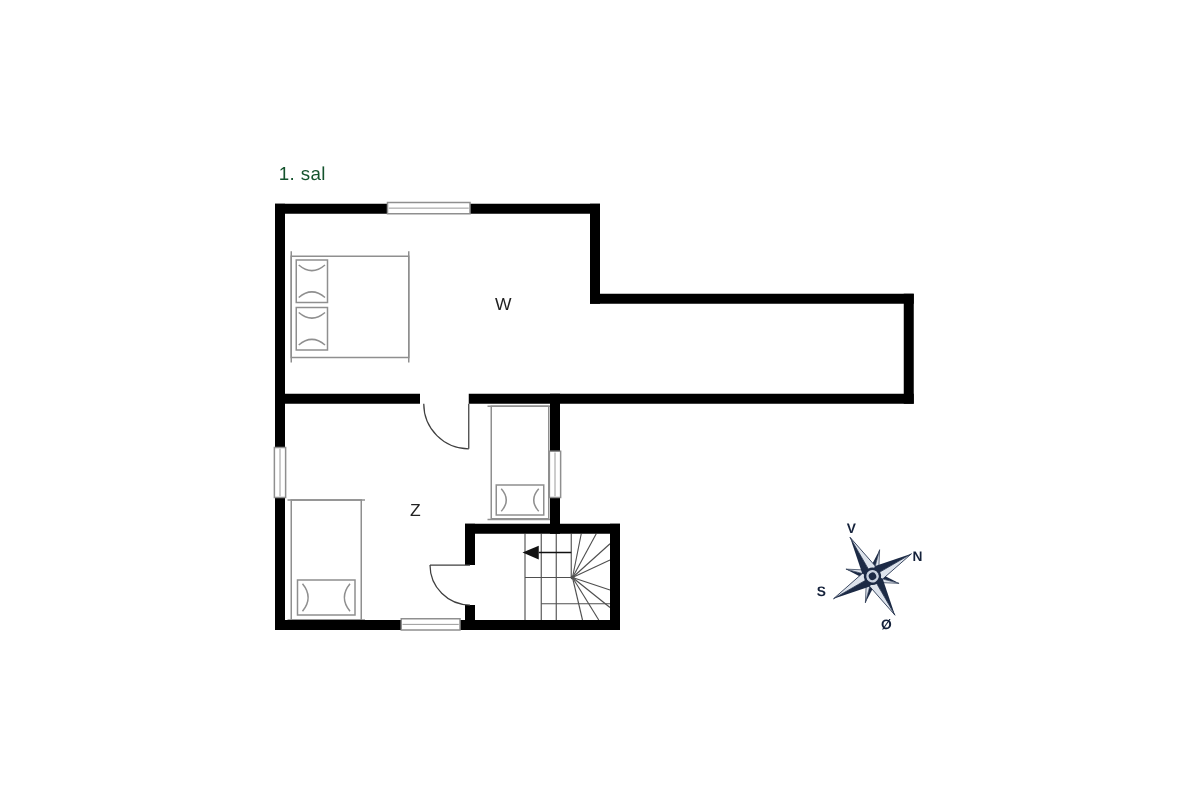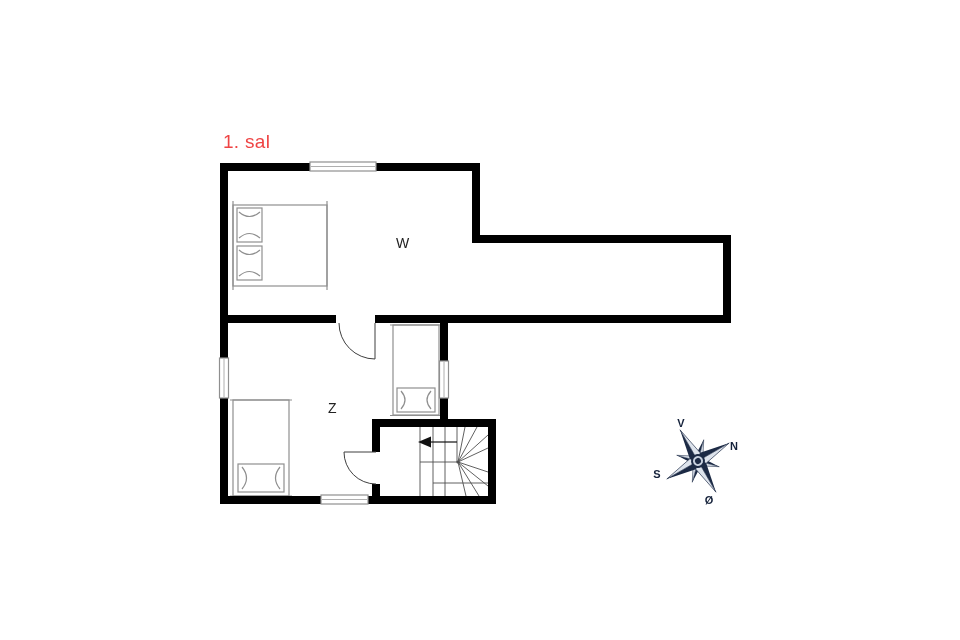--- a/index.html
+++ b/index.html
@@ -4,21 +4,21 @@
 <style>
   html,body{margin:0;padding:0;}
   body{
     width:960px;height:640px;position:relative;overflow:hidden;
     background:#ffffff;
     font-family:"Liberation Sans", sans-serif;
   }
   .plan-svg{position:absolute;left:0;top:0;}
   .floor-title{
     position:absolute;left:223px;top:131px;
-    font-size:19px;color:#ef4444;letter-spacing:.3px;
+    font-size:15px;color:#14532d;letter-spacing:.3px;
   }
   .room-label{position:absolute;font-size:14px;color:#222;}
   #label-w{left:396px;top:235px;}
   #label-z{left:328px;top:400px;}
   .compass{position:absolute;left:640px;top:405px;width:120px;height:110px;}
   .compass svg{position:absolute;left:8px;top:6px;}
   .compass .dir{
     position:absolute;transform:translate(-50%,-50%);
     font-size:11px;font-weight:bold;color:#14213a;
   }

